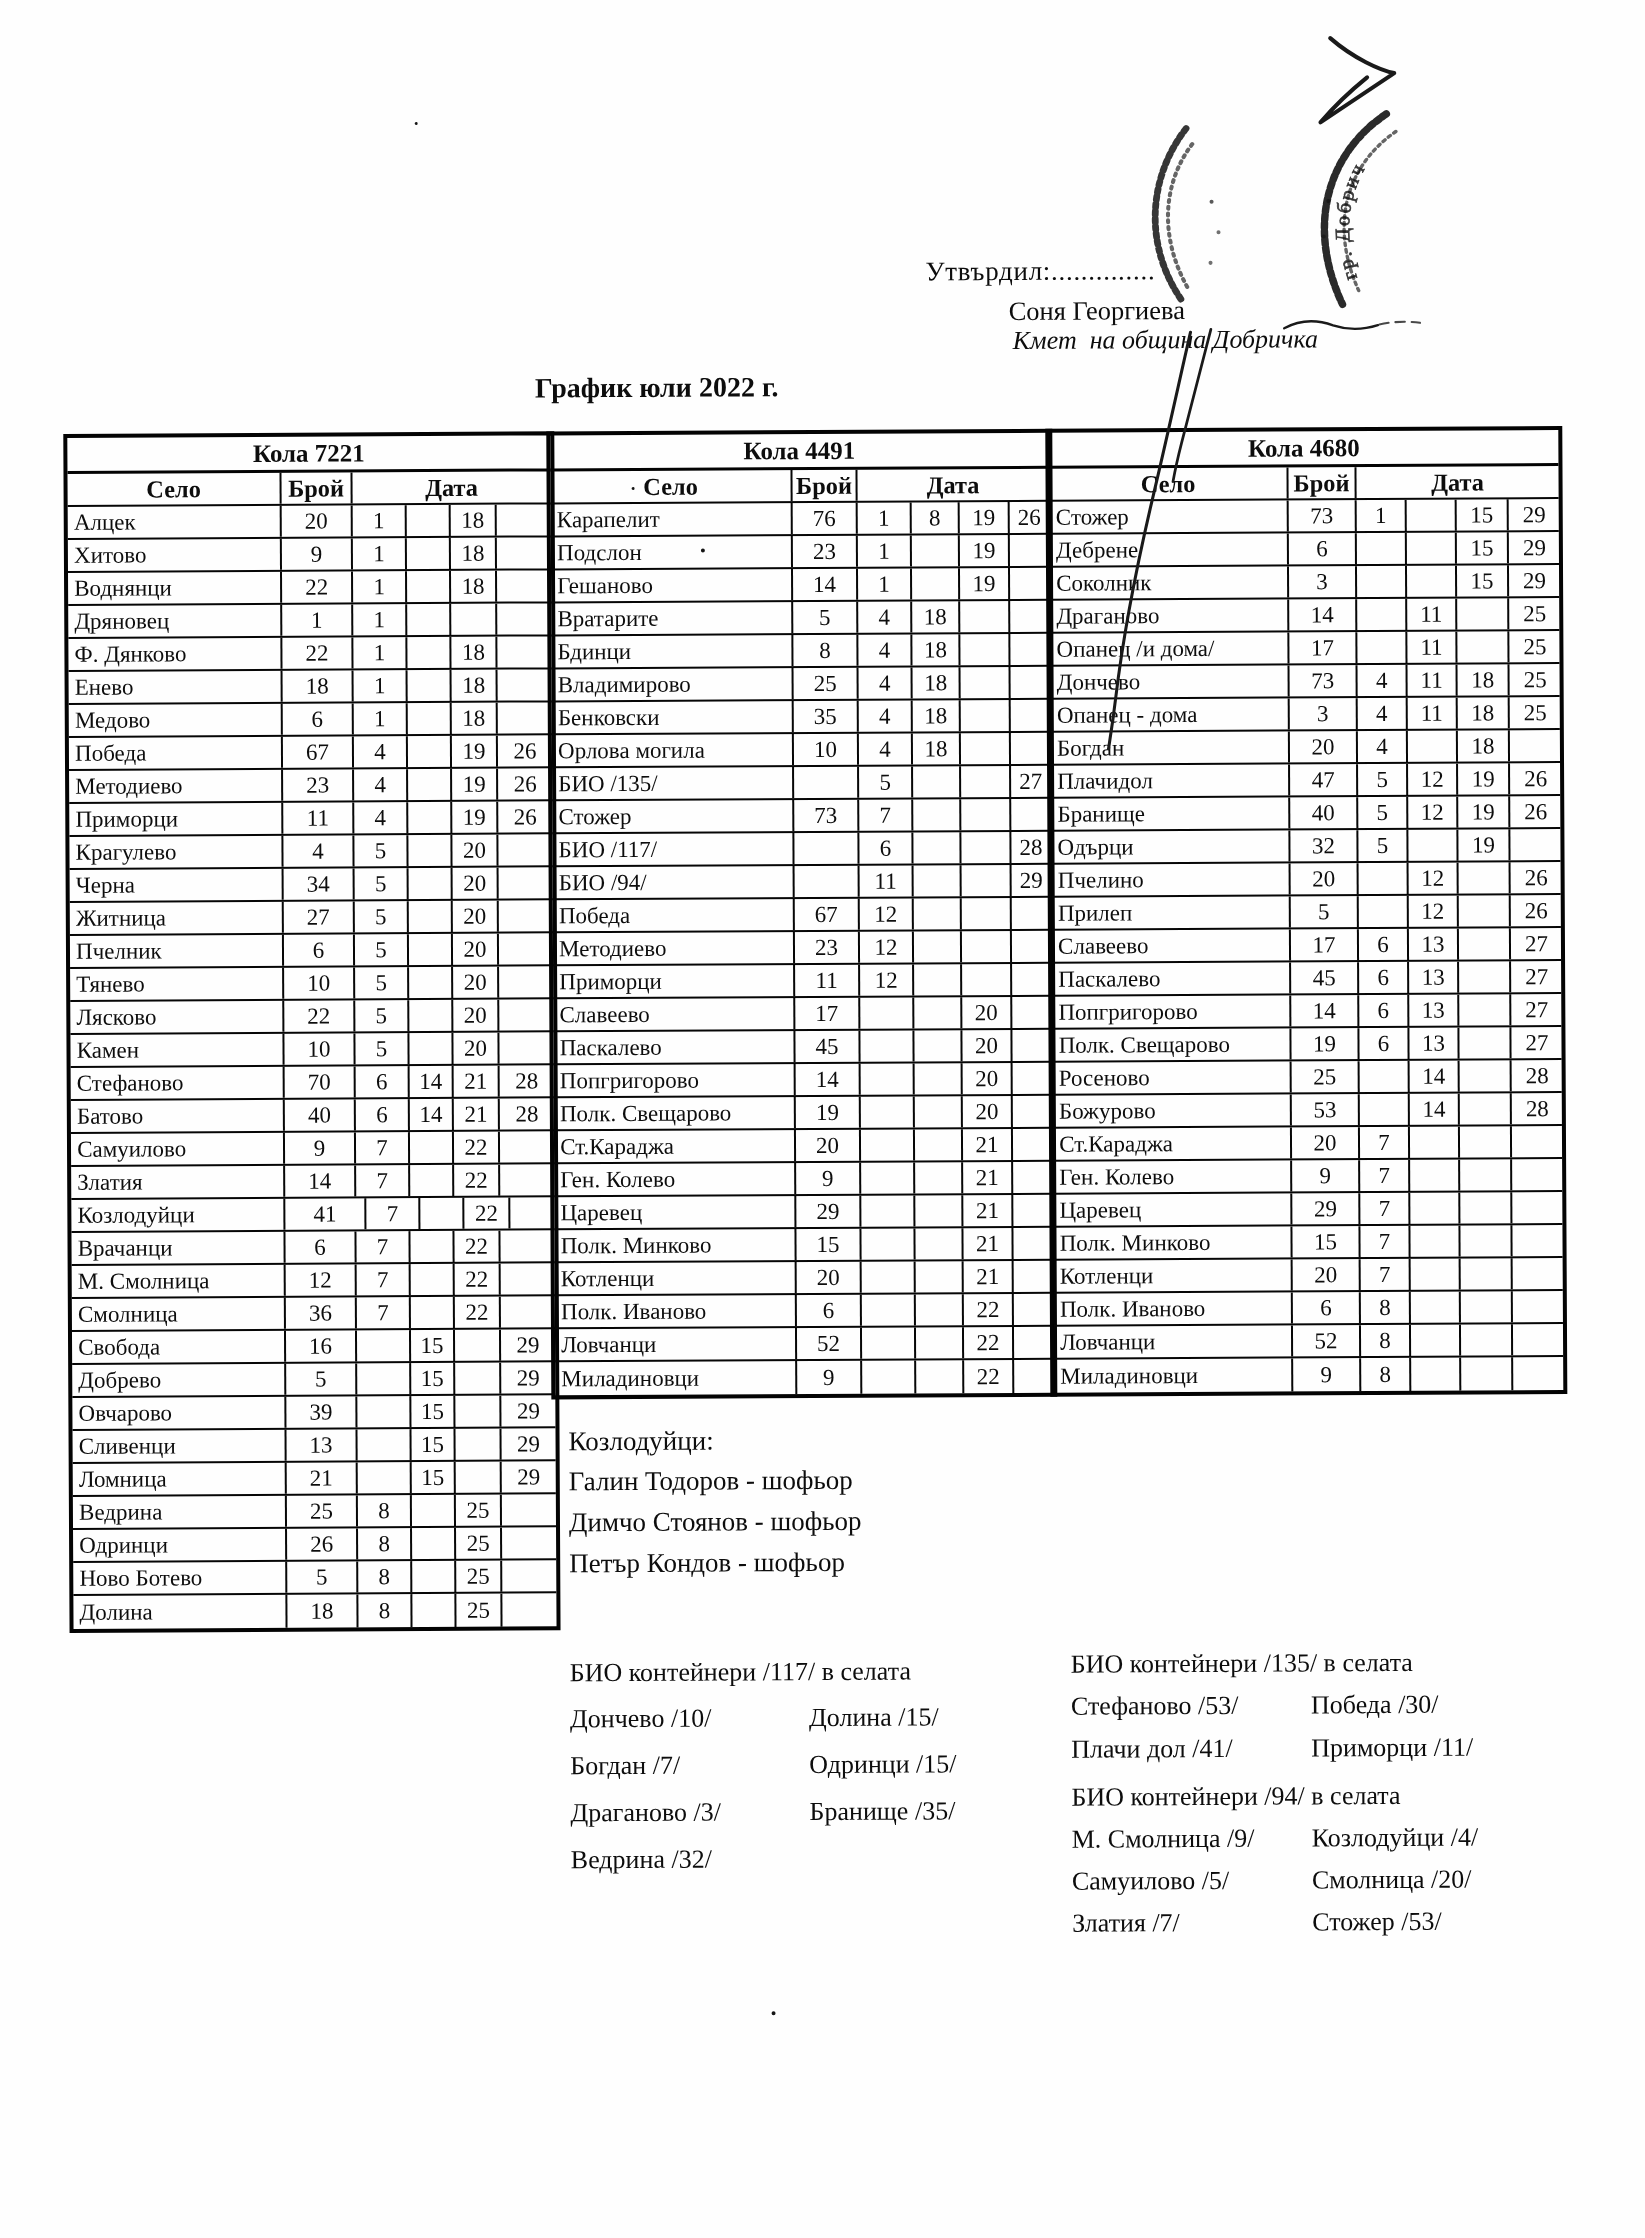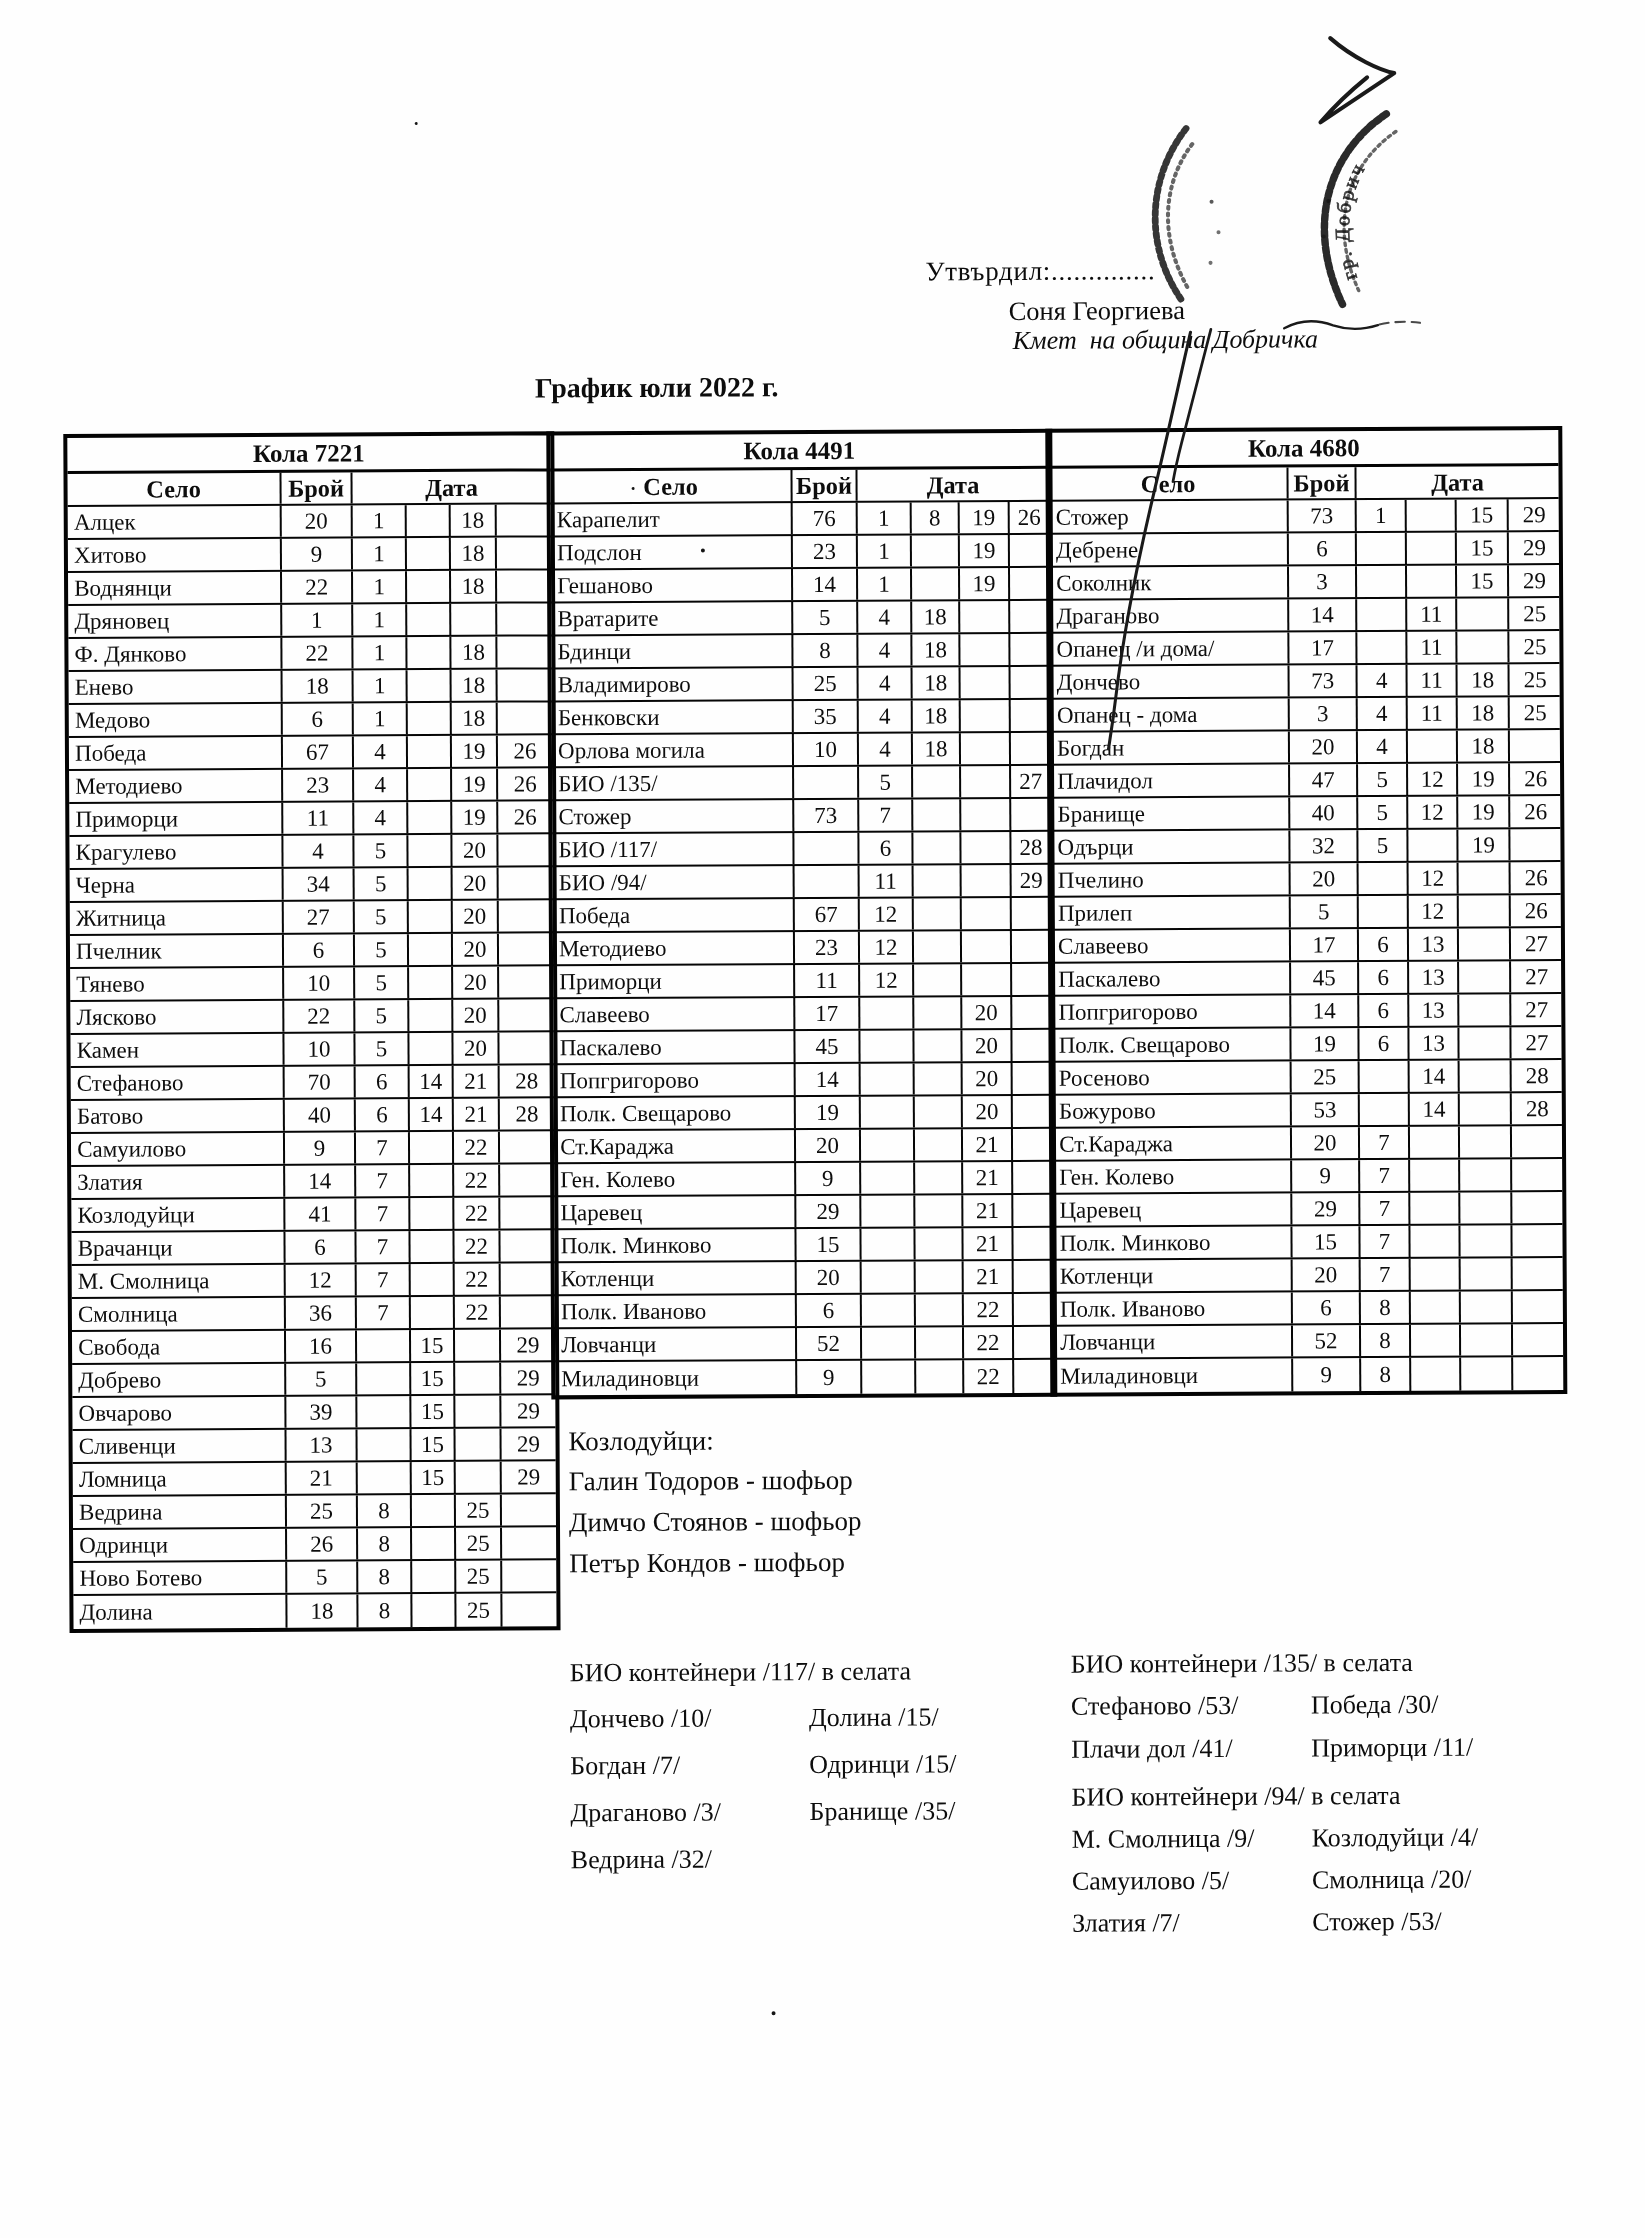--- a/index.html
+++ b/index.html
@@ -216,21 +216,21 @@
           <div class="trow">
             <div class="cell cl" style="width: 214px;">Златия</div>
             <div class="cell" style="width: 71px;">14</div>
             <div class="cell" style="width: 54px;">7</div>
             <div class="cell" style="width: 44px;"></div>
             <div class="cell" style="width: 46px;">22</div>
             <div class="cell ce" style="width: 54px;"></div>
           </div>
           <div class="trow">
             <div class="cell cl" style="width: 214px;">Козлодуйци</div>
-            <div class="cell" style="width: 71px;">41</div>
+            <div class="cell" style="width: 81px;">41</div>
             <div class="cell" style="width: 54px;">7</div>
             <div class="cell" style="width: 44px;"></div>
             <div class="cell" style="width: 46px;">22</div>
             <div class="cell ce" style="width: 54px;"></div>
           </div>
           <div class="trow">
             <div class="cell cl" style="width: 214px;">Врачанци</div>
             <div class="cell" style="width: 71px;">6</div>
             <div class="cell" style="width: 54px;">7</div>
             <div class="cell" style="width: 44px;"></div>

